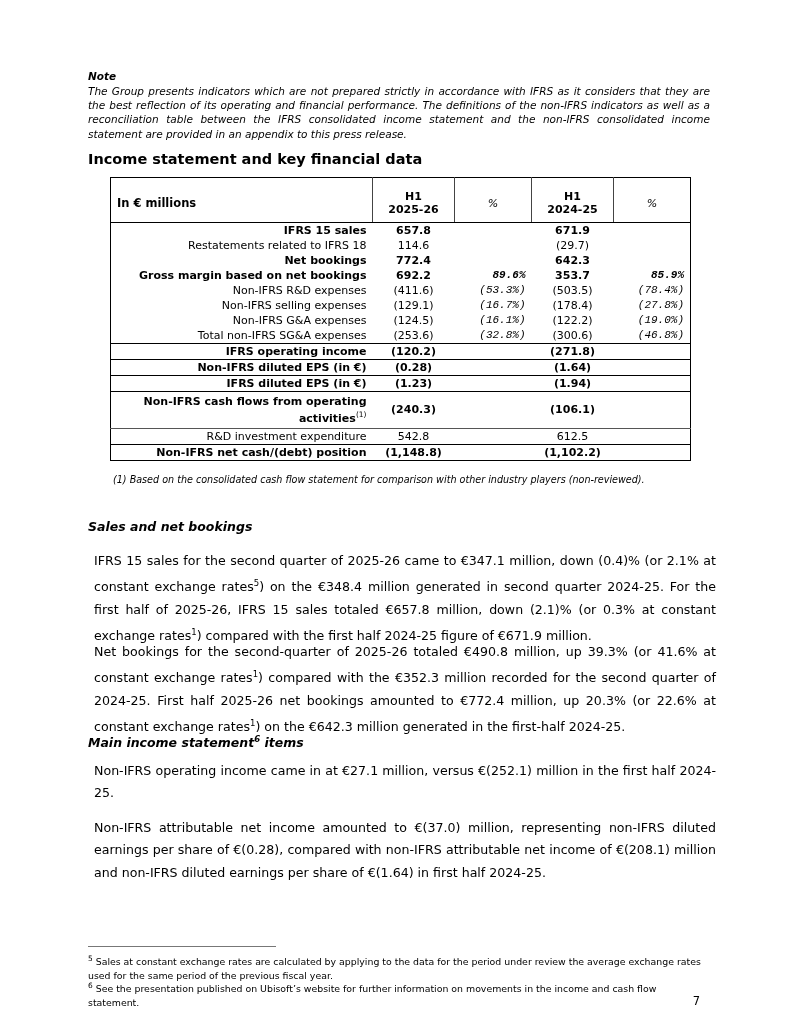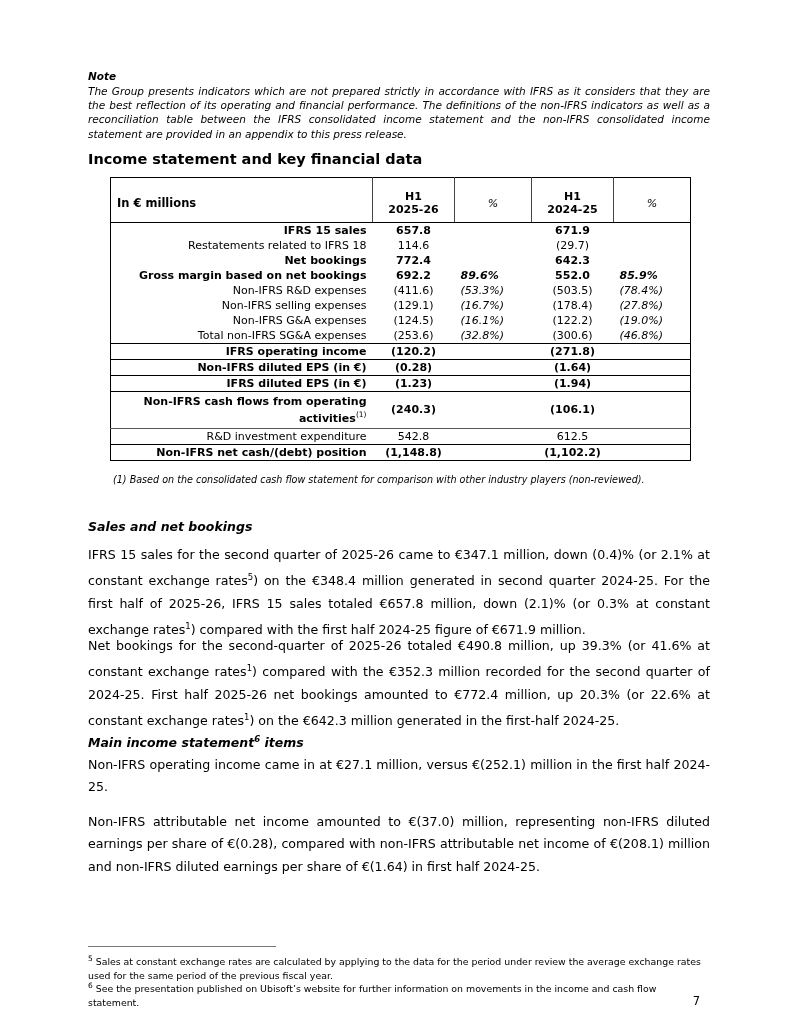--- a/index.html
+++ b/index.html
@@ -108,21 +108,21 @@
     font-size: 11px;
     border-right: 1.1px solid #444;
   }
   tr.hdr th.num { border-right: 1.1px solid #444; }
   tr.hdr th.last { border-right: 0; }
   th .hl { display:block; }
 
   
   td.lbl { text-align: right; }
   td.num { text-align: center; font-weight: normal; }
-  td.pct { text-align: left; font-style: italic; }
+  td.pct { text-align: right; font-style: italic; font-family: Liberation Mono, monospace; }
 
   tr.b td { font-weight: bold; }
   tr.b td.pct { font-weight: bold; font-style: italic; }
   tr.n td { font-weight: normal; }
   td.indent2 { padding-left: 50px; }
 
   tr.topline td { border-top: 1.4px solid #000; }
   tr.thinline td { border-top: 1.0px solid #555; }
 
   .sup { font-size: 7.5px; vertical-align: super; font-weight: normal; }
@@ -139,21 +139,21 @@
     font-style: italic;
     line-height: 12px;
   }
 
   
   p.body {
     position: absolute;
     font-size: 12.6px;
     line-height: 22.4px;
     text-align: justify;
-    margin: 0;
+    margin: 6px;
     width: 622px;
     left: 88px;
   }
   p.p1 { top: 531px; }
   p.p2 { top: 622px; }
   p.p3 { top: 741px; }
   p.p4 { top: 798px; }
   .supb { font-size: 8.5px; vertical-align: super; }
 
   
@@ -238,21 +238,21 @@
             <td class="lbl">Net bookings</td>
             <td class="num">772.4</td>
             <td class="pct"></td>
             <td class="num">642.3</td>
             <td class="pct"></td>
           </tr>
           <tr class="b">
             <td class="lbl">Gross margin based on net bookings</td>
             <td class="num">692.2</td>
             <td class="pct">89.6%</td>
-            <td class="num">552.0</td>
+            <td class="num">353.7</td>
             <td class="pct">85.9%</td>
           </tr>
           <tr class="n">
             <td class="lbl">Non-IFRS R&amp;D expenses</td>
             <td class="num">(411.6)</td>
             <td class="pct">(53.3%)</td>
             <td class="num">(503.5)</td>
             <td class="pct">(78.4%)</td>
           </tr>
           <tr class="n">

